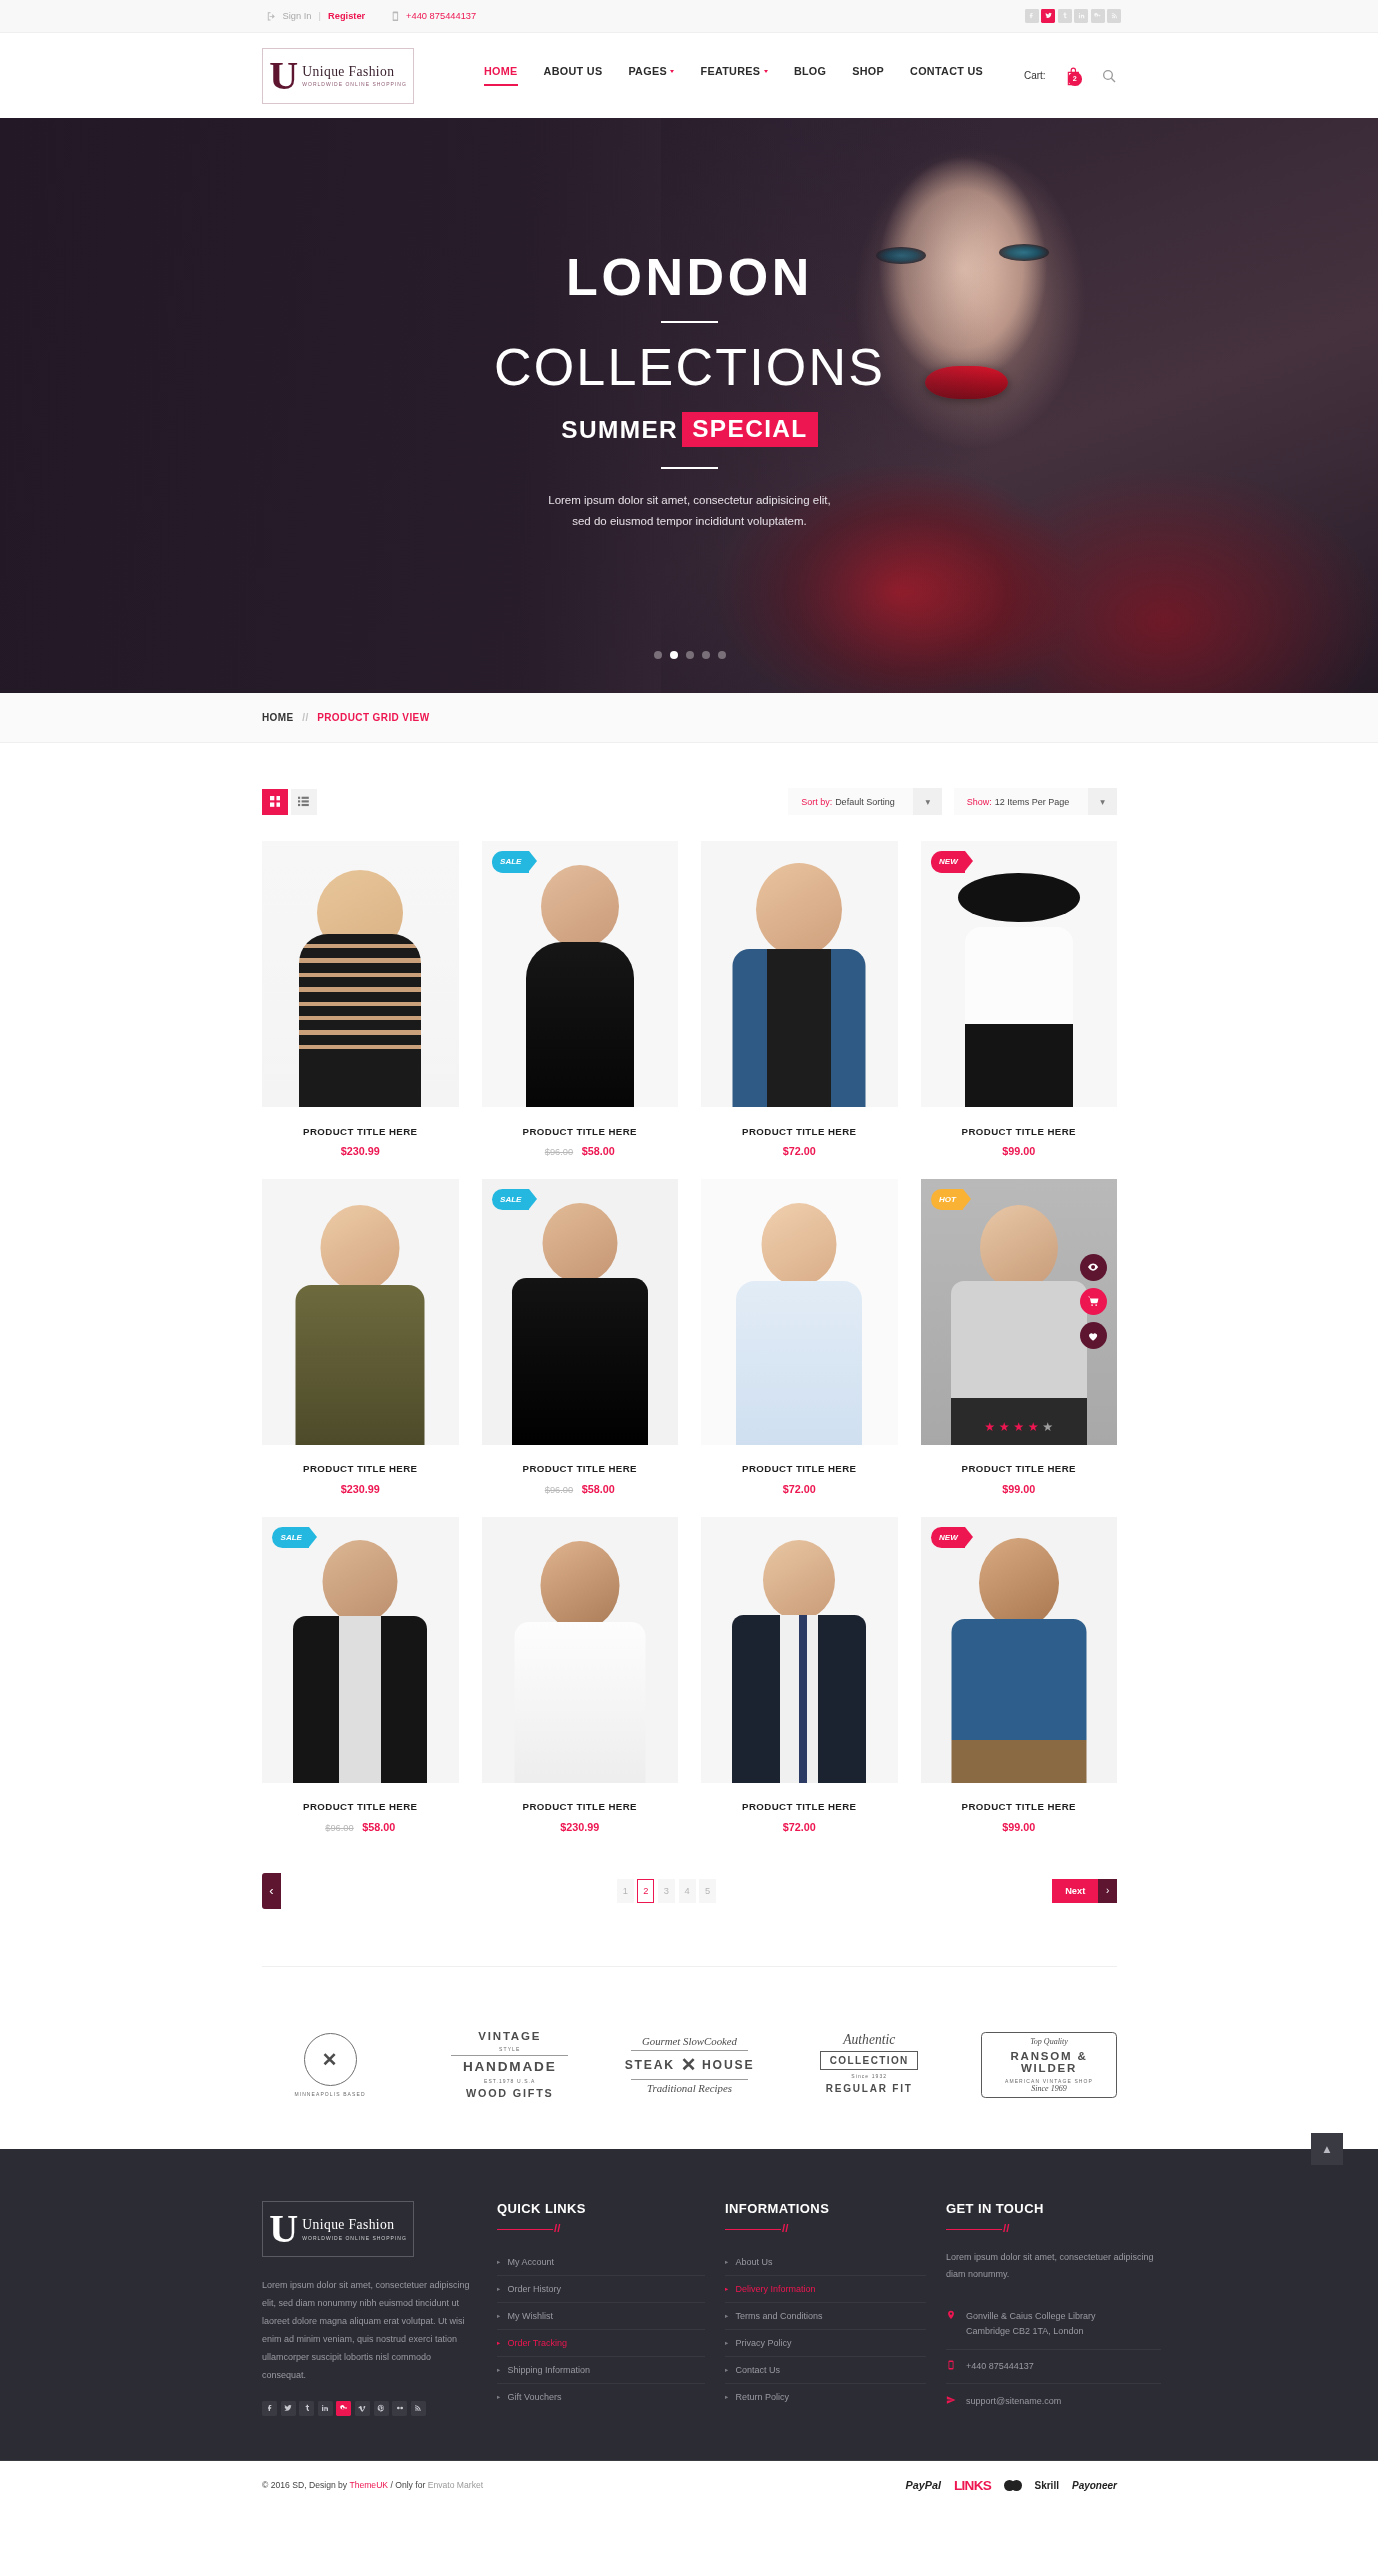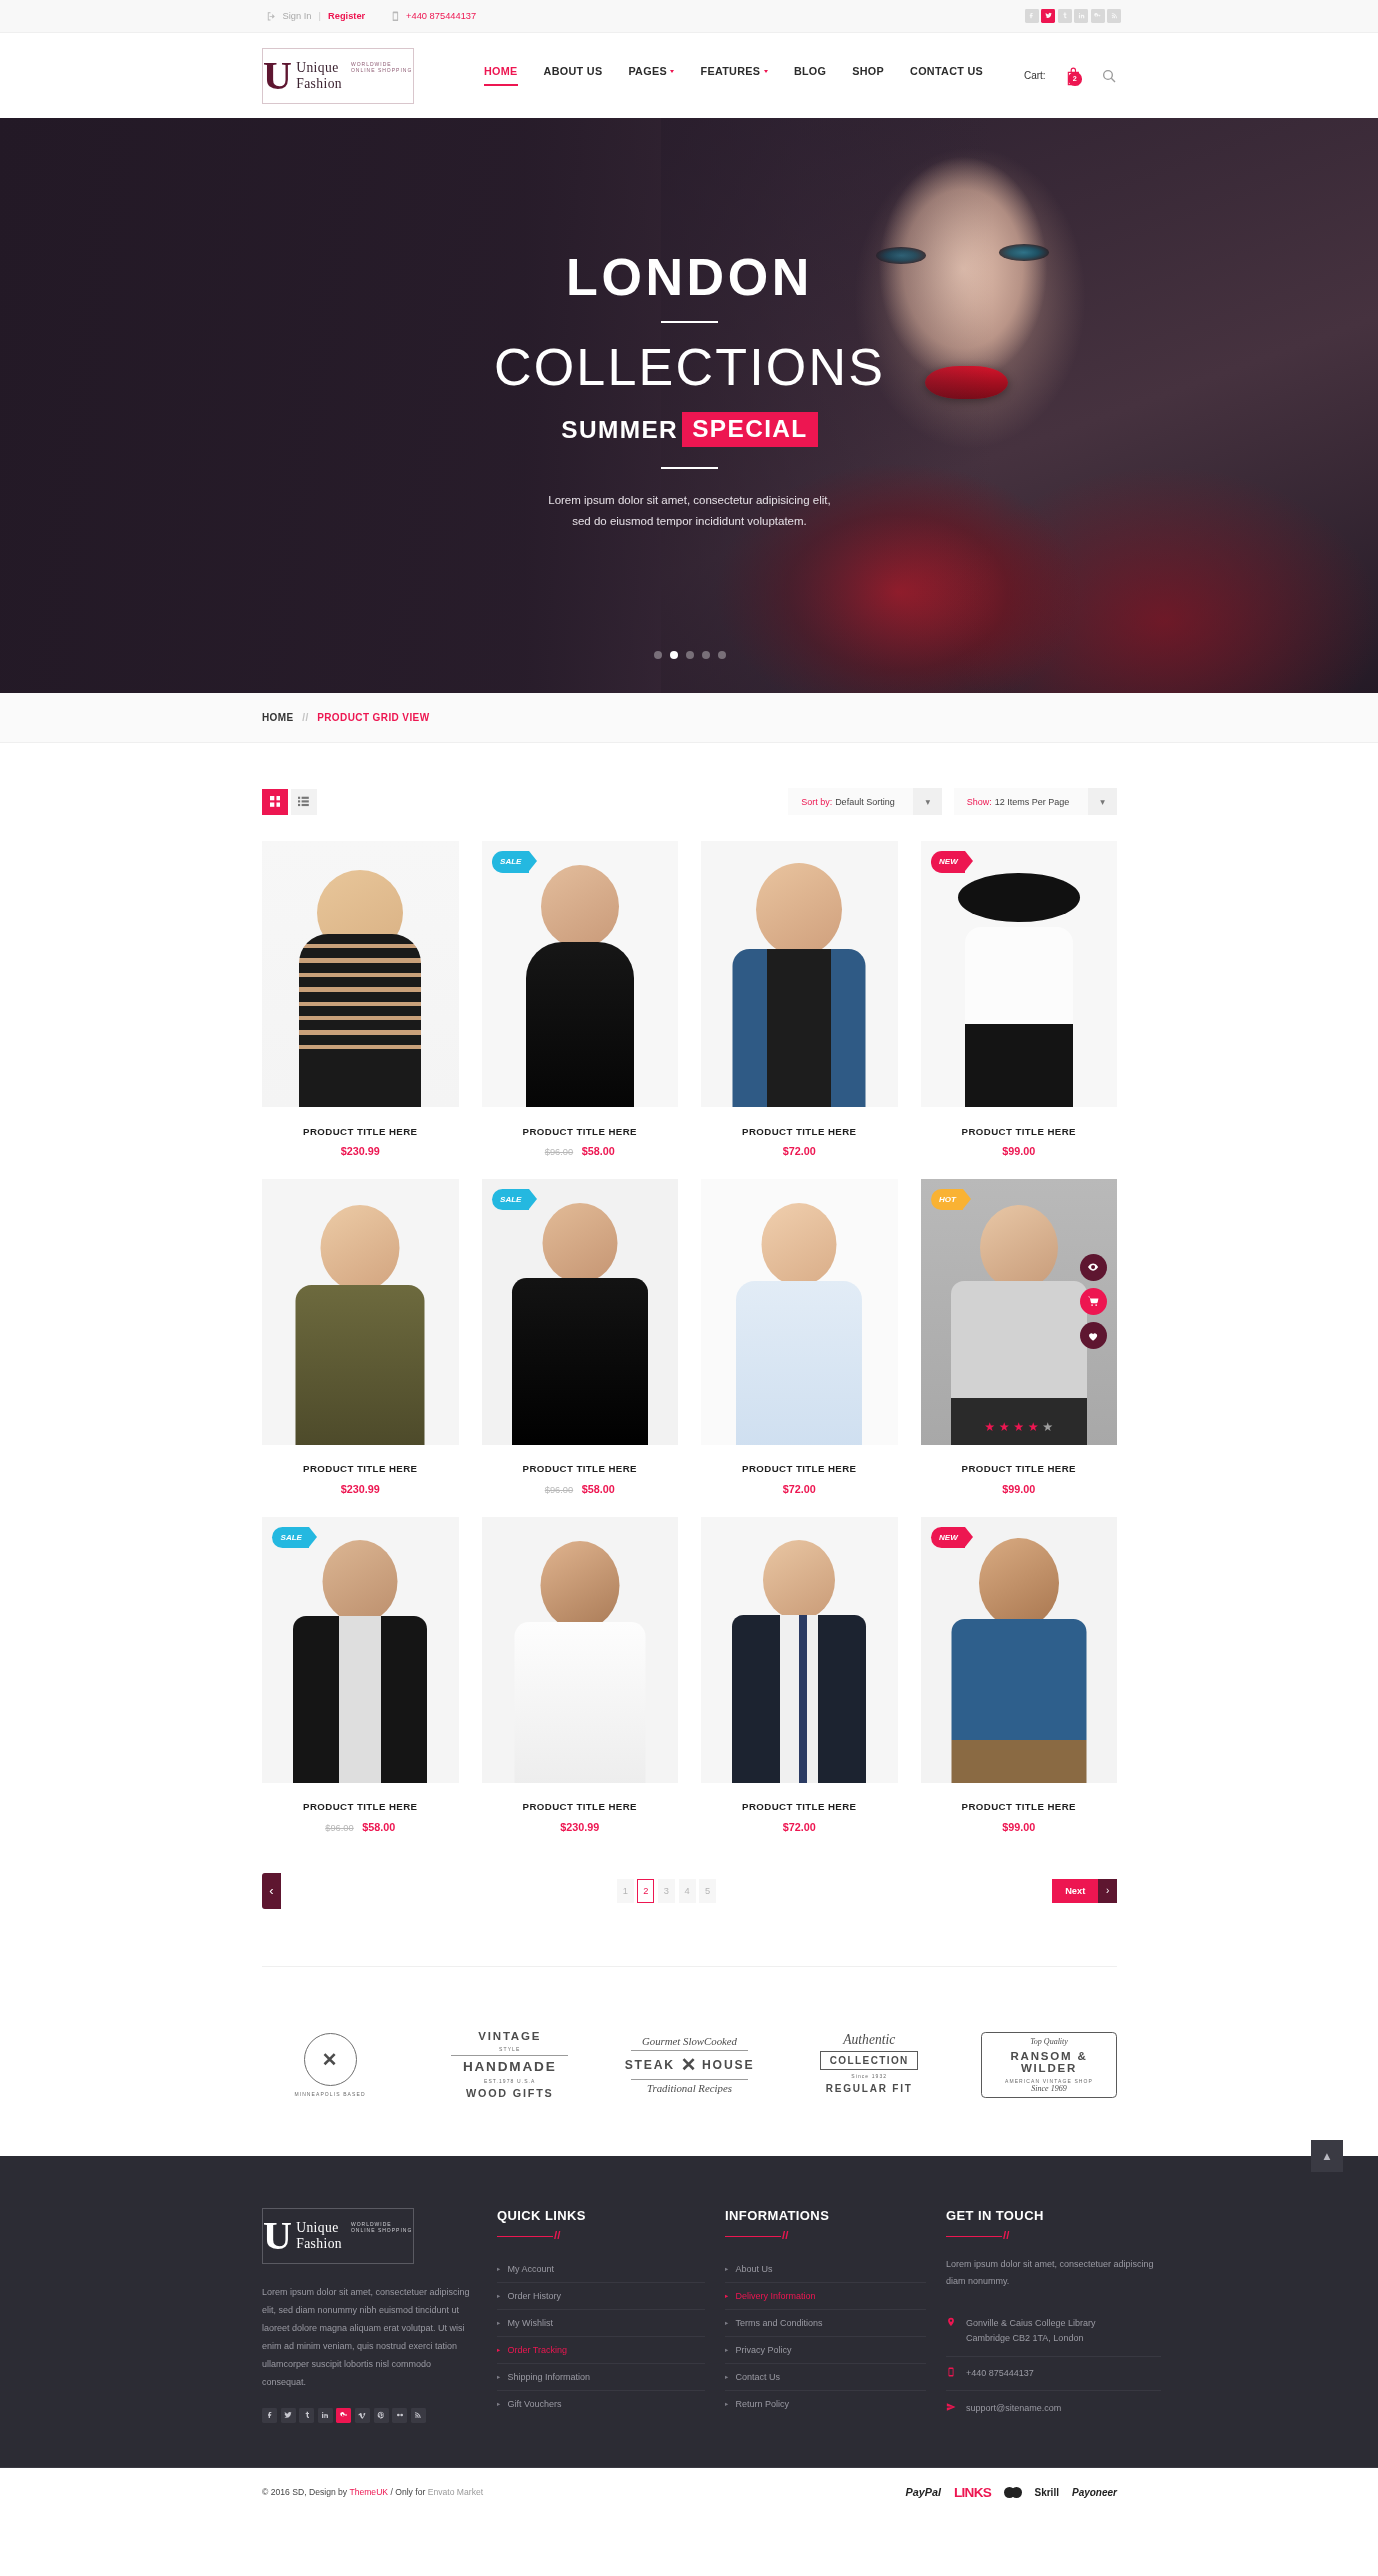--- a/index.html
+++ b/index.html
@@ -27,21 +27,21 @@
   .soc { width:13.6px; height:13.6px; background:#d8d8d8; border-radius:1.4px; display:flex; align-items:center; justify-content:center; color:#f8f8f8; font-size:7.2px; font-weight:bold; }
   .soc svg { width:7.2px; height:7.2px; fill:#f8f8f8; display:block; }
   .soc.active { background:#ed1651; }
 
   
   header { background:#fff; height:85px; display:flex; align-items:center; }
   header .wrap { display:flex; align-items:center; }
   .logo-box { width:152px; height:56px; border:0.7px solid #d9c6cc; display:flex; align-items:center; justify-content:center; background:#fff; }
   .logo-inner { display:flex; align-items:center; gap:4.3px; }
   .logo-u { font-family:"Liberation Serif", serif; font-size:40px; font-weight:bold; color:#5e1630; line-height:.8; }
-  .logo-text { display:flex; flex-direction:row; }
+  .logo-text { display:flex; flex-direction:column; }
   .logo-main { font-family:"Liberation Serif", serif; font-size:13.6px; color:#3b2230; letter-spacing:0.4px; }
   .logo-sub { font-size:5px; color:#8d5a72; letter-spacing:1px; margin-top:1.4px; }
   nav { margin-left:70px; display:flex; align-items:center; gap:26px; }
   .nav-item { font-size:10.8px; font-weight:bold; color:#2b2b2b; letter-spacing:0.3px; position:relative; padding-bottom:8.6px; display:flex; align-items:center; gap:3.6px; }
   .nav-item.active { color:#ed1651; }
   .nav-item.active:after { content:""; position:absolute; left:0; bottom:0; width:100%; height:1.4px; background:#ed1651; }
   .caret { width:0; height:0; border-left:2.9px solid transparent; border-right:2.9px solid transparent; border-top:3.6px solid #ed1651; display:inline-block; }
   .header-right { margin-left:auto; display:flex; align-items:center; gap:18.7px; }
   .cart { display:flex; align-items:center; gap:18px; font-size:10px; color:#333; position:relative; }
   .cart-bag { position:relative; width:18.7px; height:20px; }
@@ -80,21 +80,21 @@
   .dot.active { background:#fff; }
 
   
   .breadcrumb-bar { background:#fafafa; border-bottom:0.7px solid #efefef; height:50px; display:flex; align-items:center; }
   .breadcrumb { display:flex; align-items:center; gap:8.6px; font-size:10px; font-weight:bold; letter-spacing:0.4px; }
   .bc-home { color:#333; }
   .bc-sep { color:#c2c2c2; }
   .bc-cur { color:#ed1651; }
 
   
-  .shop { padding:45px 0 7px; }
+  .shop { padding:45px 0 0; }
   .toolbar { display:flex; align-items:center; margin-bottom:26px; }
   .view-toggle { display:flex; gap:2.9px; }
   .vt { width:26px; height:26px; display:flex; align-items:center; justify-content:center; background:#f2f2f2; }
   .vt.active { background:#ed1651; }
   .vt svg { width:10.8px; height:10.8px; display:block; }
   .selects { margin-left:auto; display:flex; gap:11.5px; }
   .sel { display:flex; align-items:center; background:#fafafa; height:27px; font-size:9px; }
   .sel-label { padding:0 0 0 13px; color:#ed1651; }
   .sel-val { padding:0 18.7px 0 2.9px; color:#444; }
   .sel-arrow { width:29px; height:27px; background:#f0f0f0; display:flex; align-items:center; justify-content:center; color:#777; font-size:9.3px; }

